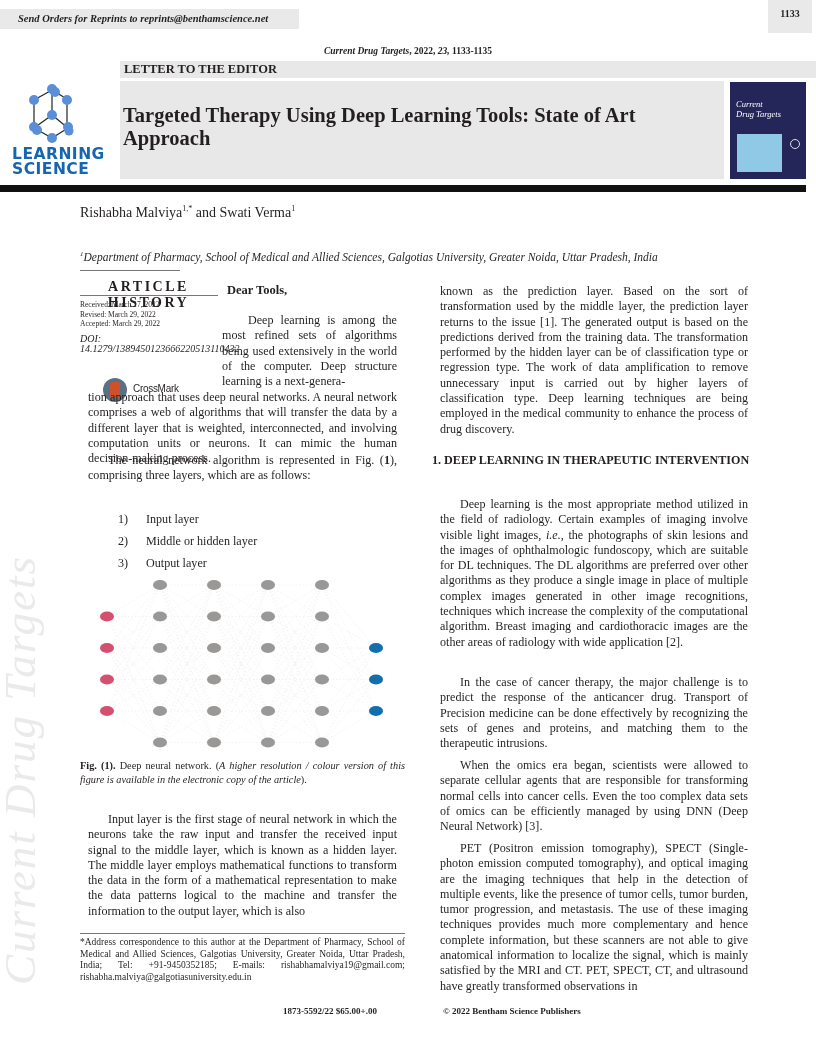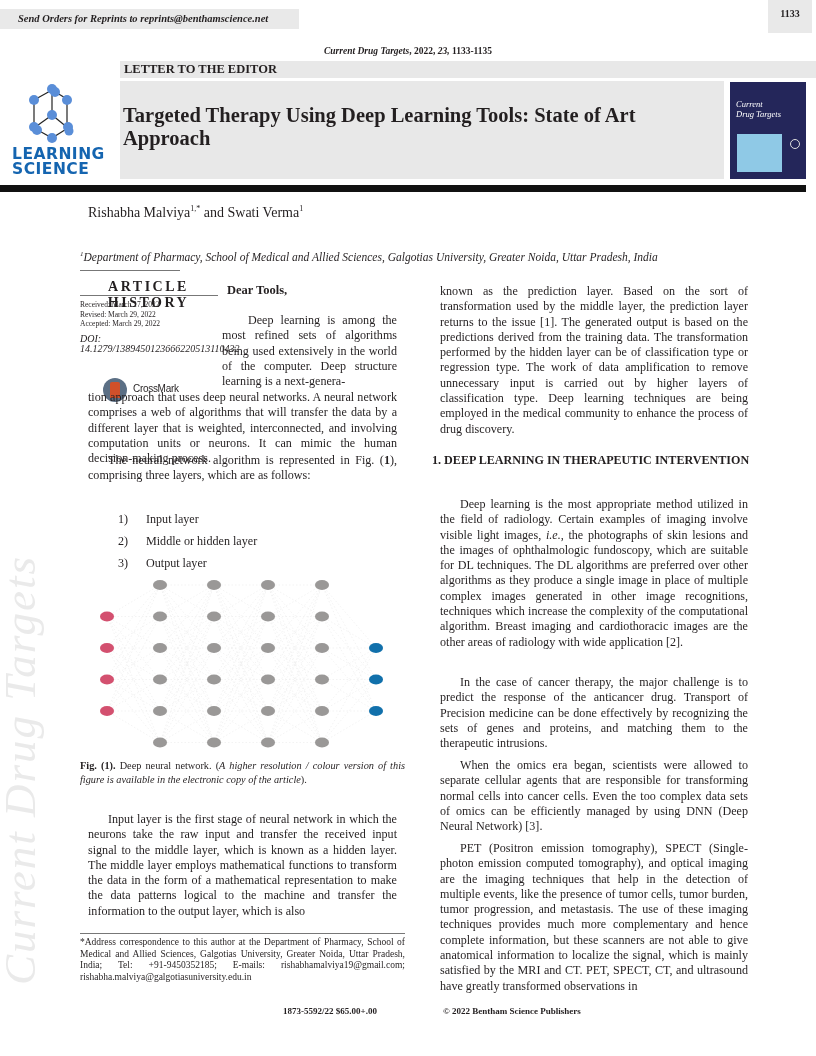--- a/index.html
+++ b/index.html
@@ -17,21 +17,21 @@
   .title-bar { left: 120px; top: 81px; width: 604px; height: 98px; background: #e8e8e8; }
   .title { left: 123px; top: 104px; width: 600px; font-weight: bold; font-size: 20.5px; }
   .cover { left: 730px; top: 82px; width: 76px; height: 97px; background: #24265a; }
   .cover .ct { position: absolute; left: 6px; top: 17px; color: #fff; font-style: italic; font-size: 8.5px; line-height: 10px; }
   .cover .img { position: absolute; left: 7px; top: 52px; width: 45px; height: 38px; background: #8fc9e6; }
   .cover .seal { position: absolute; left: 60px; top: 57px; width: 8px; height: 8px; border-radius: 50%; border: 1px solid #ddd; }
   .thick-rule { left: 0; top: 185px; width: 806px; height: 7px; background: #111; }
   .logo { left: 12px; top: 82px; width: 100px; height: 100px; }
   .bentham { left: 12px; top: 147px; width: 100px; color: #1565b0; font-family: "DejaVu Sans", sans-serif; font-weight: bold;
              font-size: 15.5px; line-height: 15px; letter-spacing: 0.5px; }
-  .authors { left: 80px; top: 204px; font-size: 14px; margin-left: 8px; }
+  .authors { left: 80px; top: 204px; font-size: 14px; }
   .authors sup { font-size: 8px; }
   .affil { left: 80px; top: 250px; font-size: 11.5px; font-style: italic; }
   .affil sup { font-size: 7px; }
   .affil-rule { left: 80px; top: 270px; width: 100px; height: 1px; background: #777; }
   .ah-title { left: 80px; top: 279px; width: 137px; text-align: center; font-size: 14px; font-weight: bold; letter-spacing: 2.5px; }
   .ah-rule { left: 80px; top: 295px; width: 138px; height: 1px; background: #777; }
   .ah-lines { left: 80px; top: 300px; font-size: 7.5px; line-height: 9.5px; }
   .doi { left: 80px; top: 334px; font-size: 10px; font-style: italic; line-height: 9.5px; }
   .crossmark { left: 103px; top: 378px; width: 100px; height: 24px; }
   .crossmark .circ { position: absolute; left: 0; top: 0; width: 24px; height: 24px; border-radius: 50%; background: #5b6f85; }

